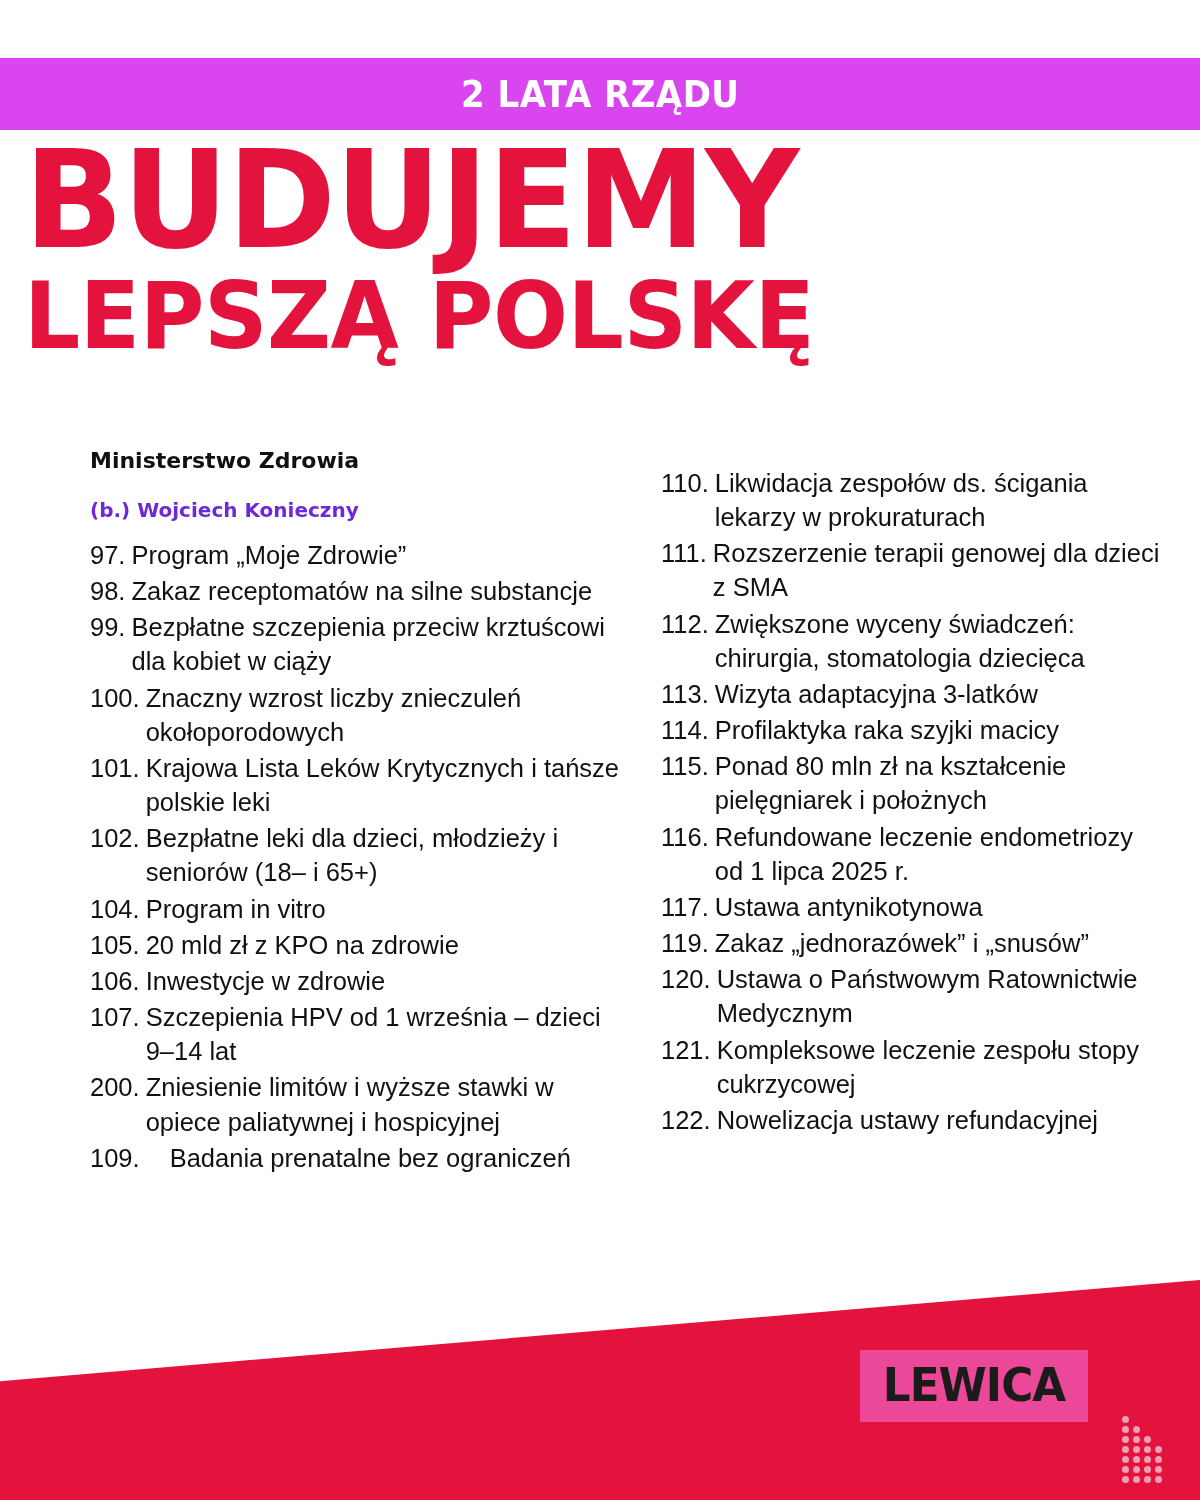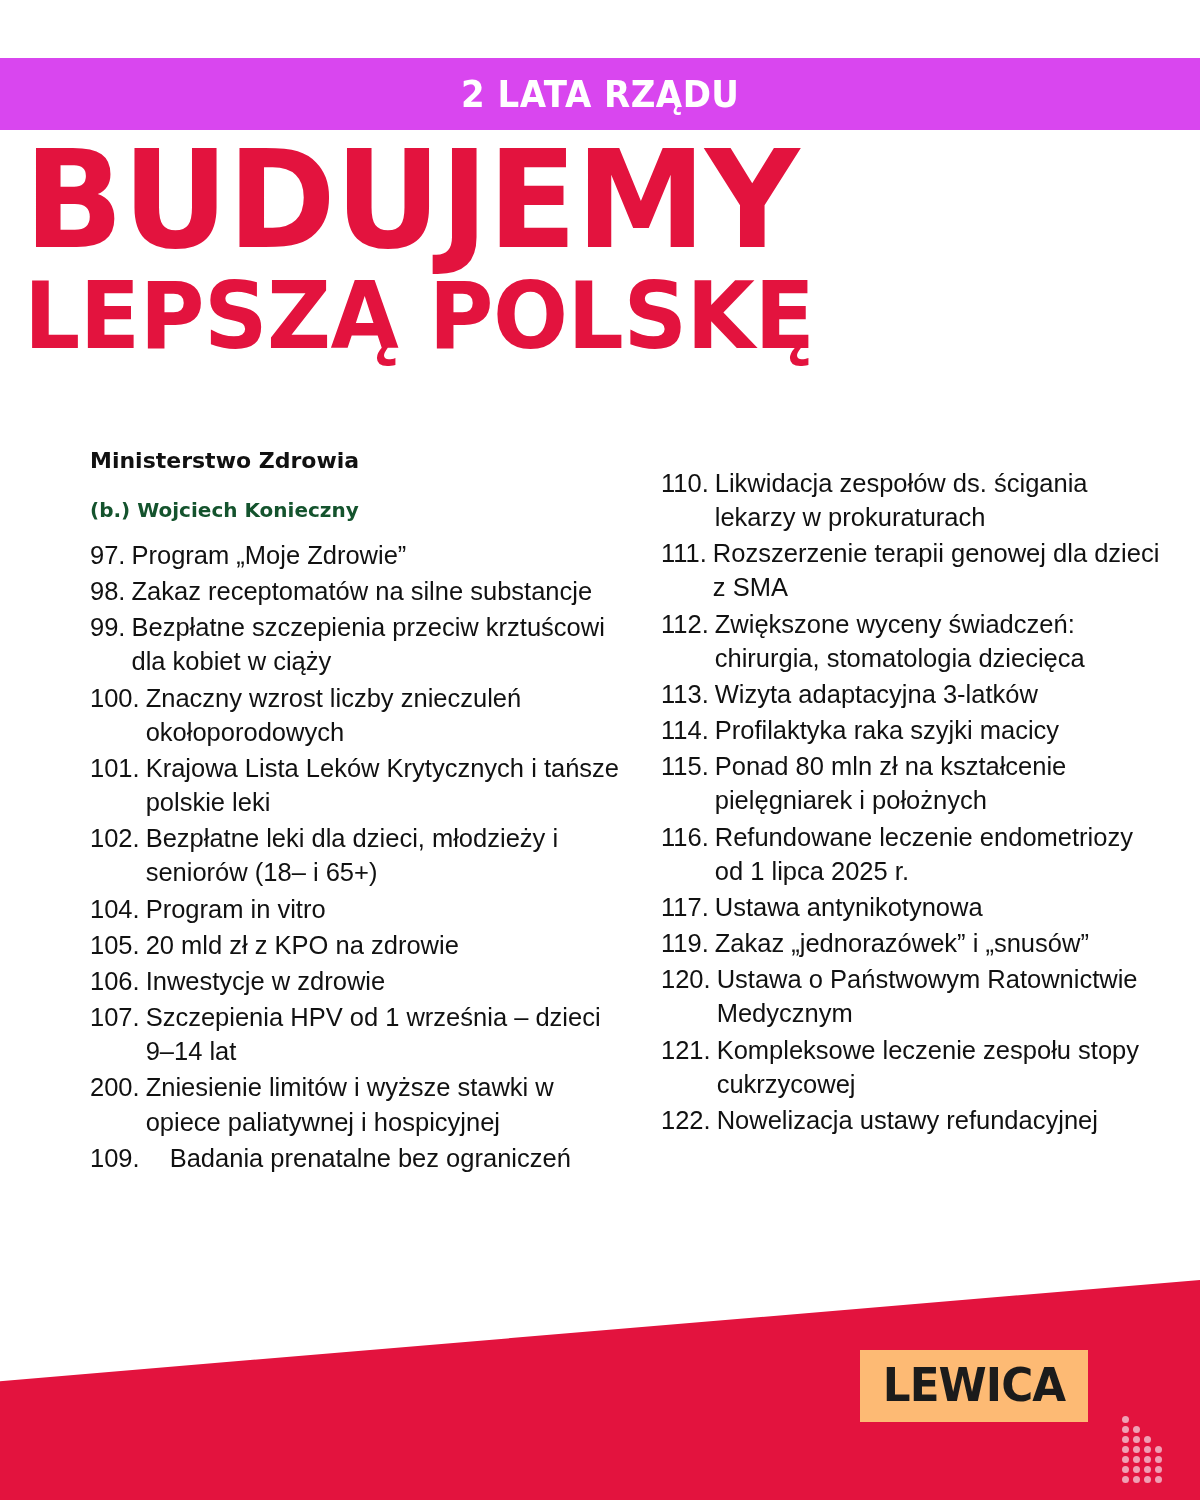--- a/index.html
+++ b/index.html
@@ -71,21 +71,21 @@
     left: 90px;
     color: #111111;
     font-family: "DejaVu Sans", sans-serif;
     font-weight: 800;
     font-size: 22px;
   }
   .minister {
     position: absolute;
     top: 498px;
     left: 90px;
-    color: #14532d;
+    color: #6d28d9;
     font-family: "DejaVu Sans", sans-serif;
     font-weight: 700;
     font-size: 20px;
   }
 
   
   .col {
     position: absolute;
     font-family: "Liberation Sans", sans-serif;
     color: #111111;
@@ -124,21 +124,21 @@
     bottom: 0;
     width: 1200px;
     height: 220px;
     background: #e3133e;
     clip-path: polygon(0 46%, 100% 0, 100% 100%, 0 100%);
   }
   .logo-box {
     position: absolute;
     right: 112px;
     bottom: 78px;
-    background: #fdba74;
+    background: #ec4899;
     padding: 8px 18px 10px 18px;
   }
   .logo-text {
     color: #1b1b1b;
     font-family: "DejaVu Sans", sans-serif;
     font-weight: 800;
     font-size: 46px;
     letter-spacing: -1px;
     transform: scaleX(0.95);
     display: block;

